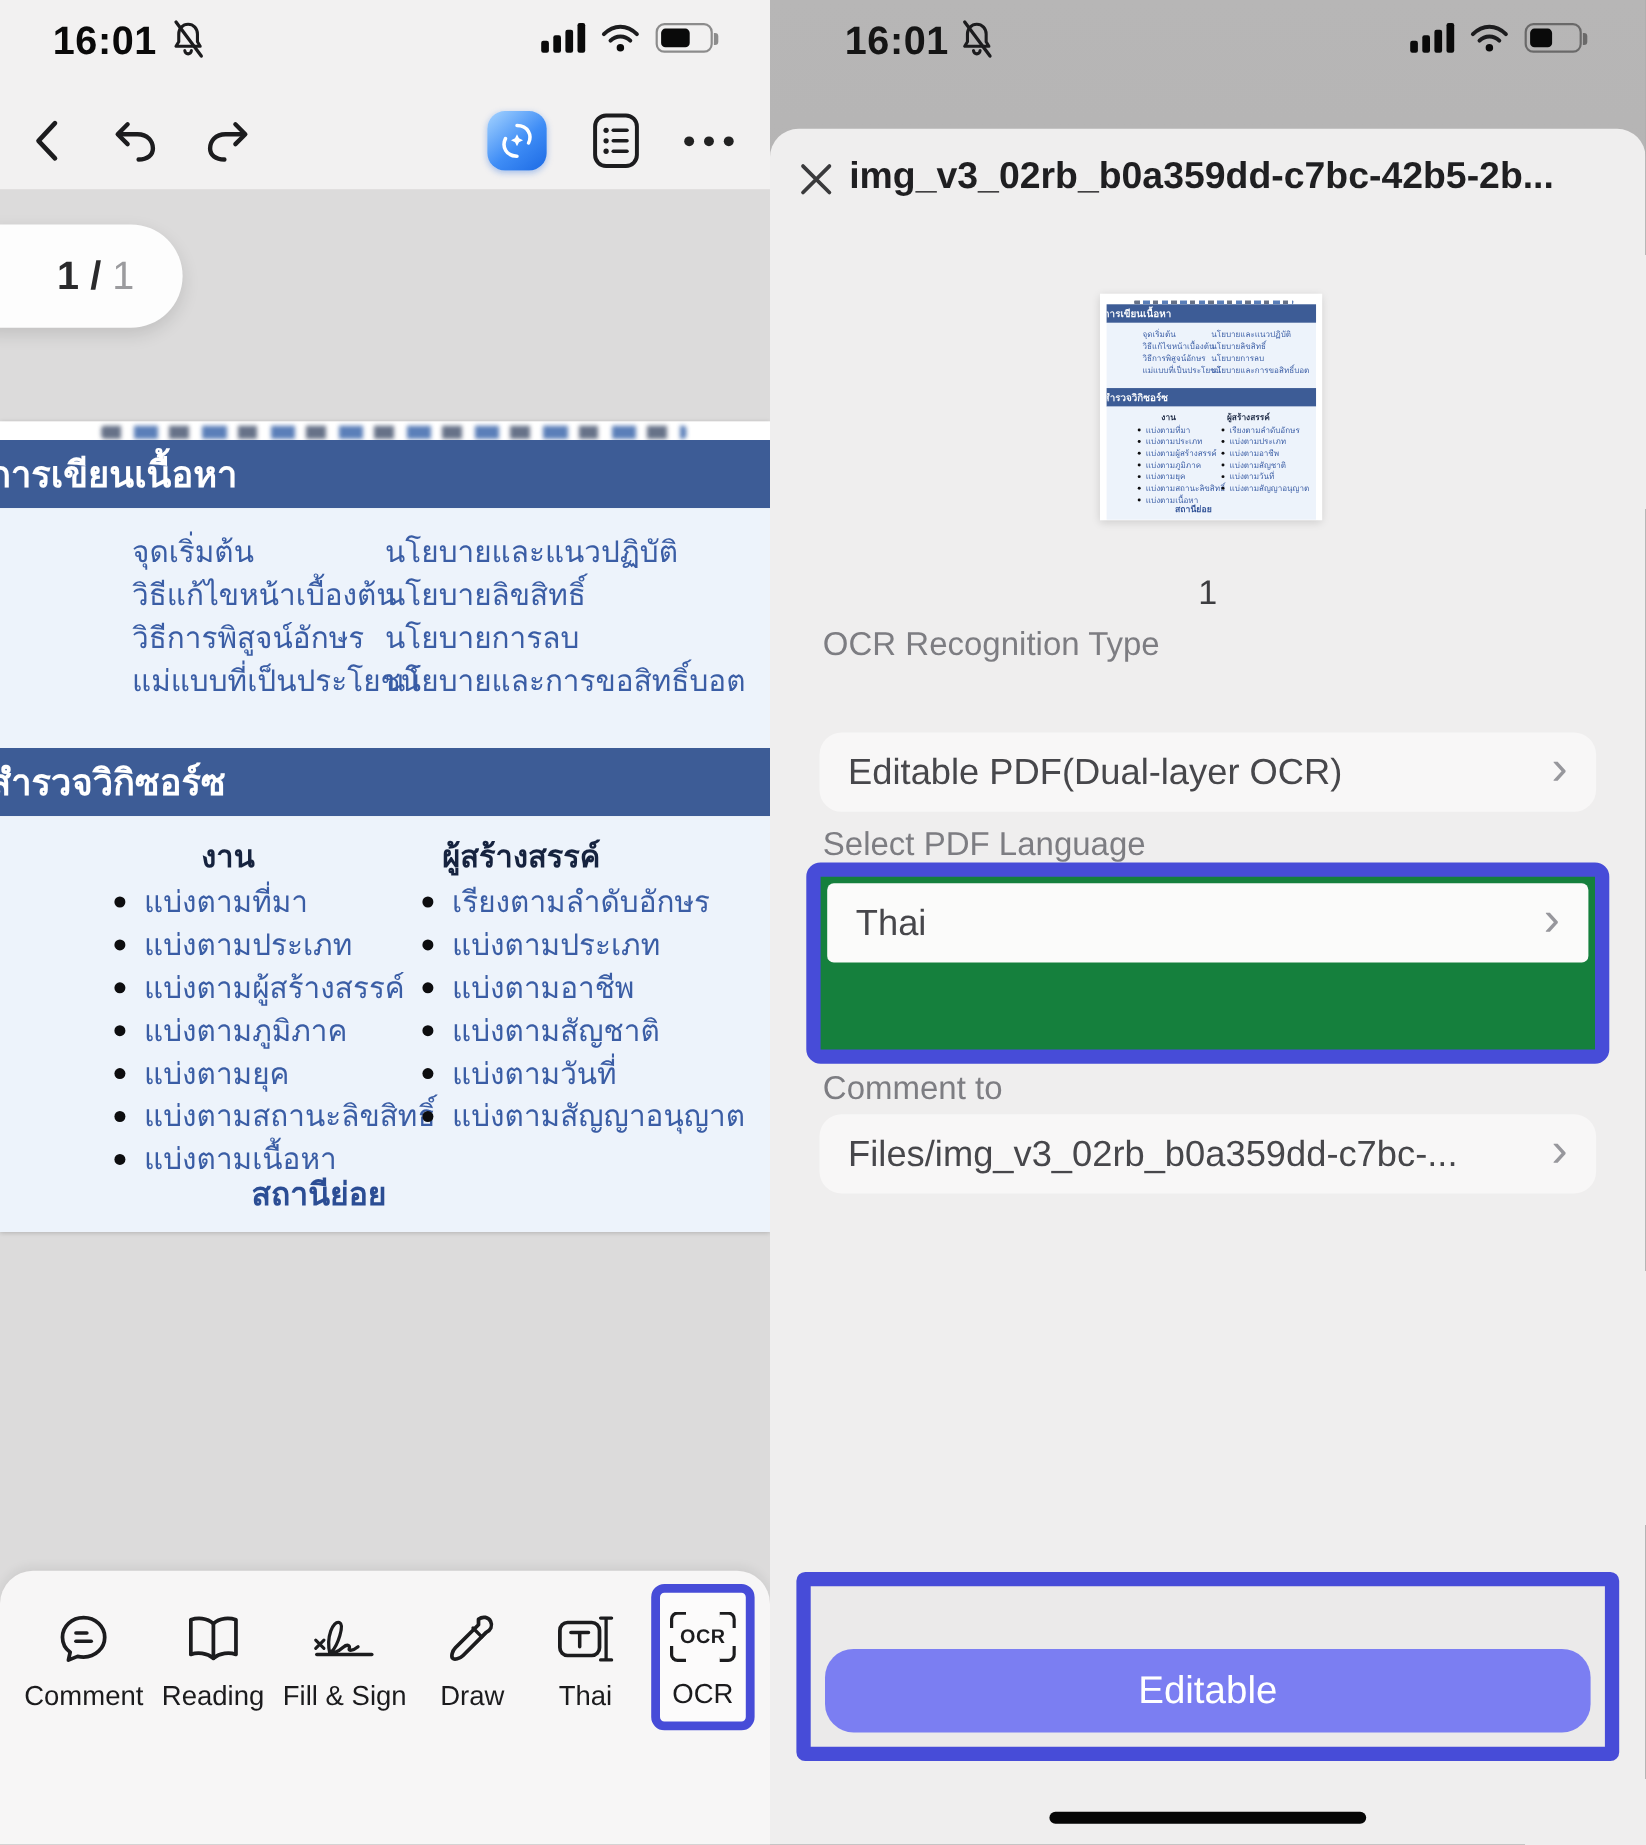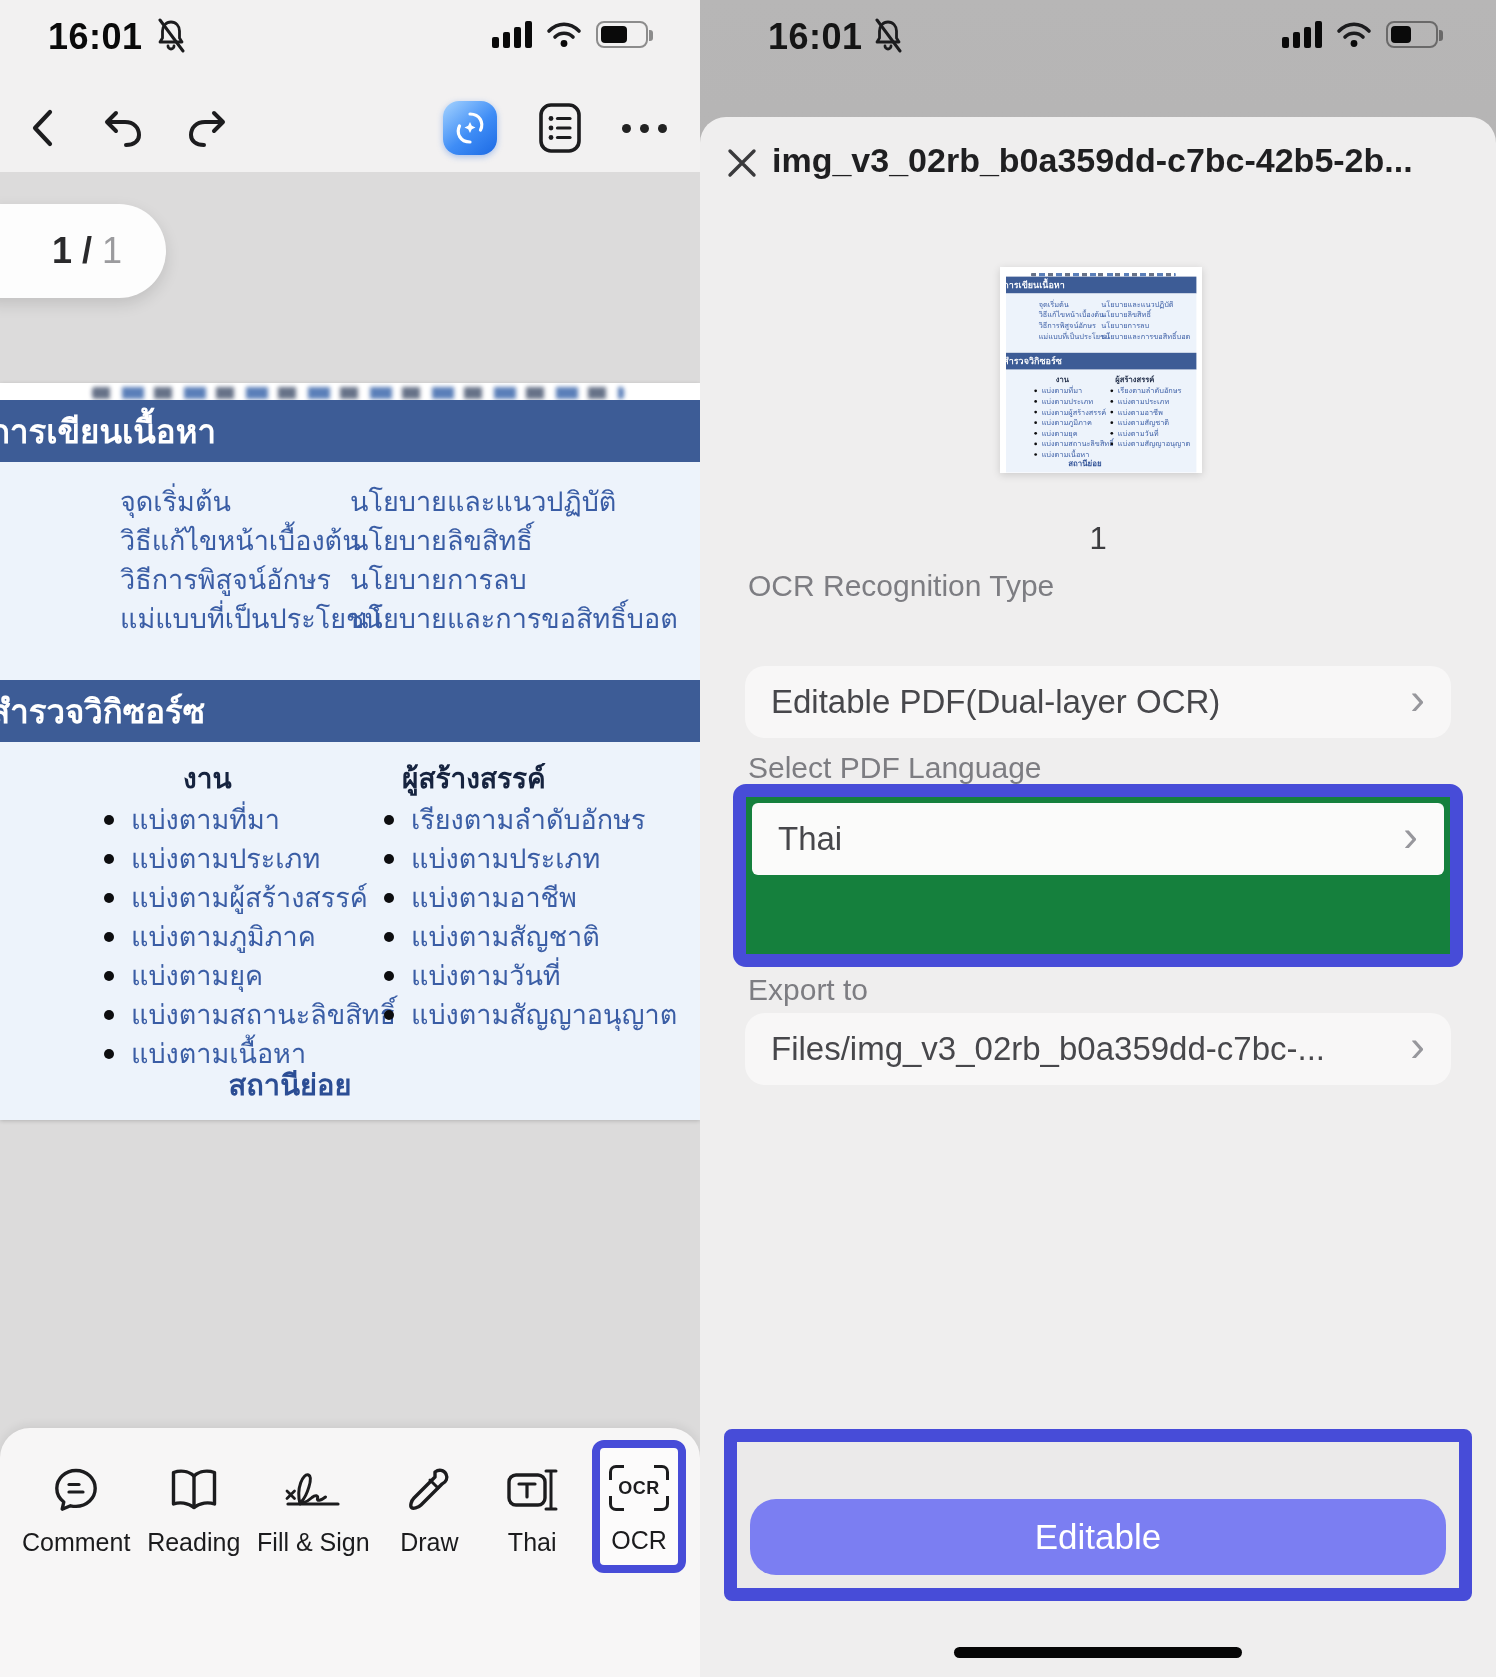--- a/index.html
+++ b/index.html
@@ -416,21 +416,21 @@
       </div>
 
       <span class="fld-label lbl-lang">Select PDF Language</span>
       <div class="hl-box hl-lang">
         <div class="row">
           <span class="row-val">Thai</span>
           <span class="chev">›</span>
         </div>
       </div>
 
-      <span class="fld-label lbl-export">Export to</span>
+      <span class="fld-label lbl-export">Comment to</span>
       <div class="row row-export">
         <span class="row-val">Files/img_v3_02rb_b0a359dd-c7bc-...</span>
         <span class="chev">›</span>
       </div>
 
       <div class="hl-box hl-continue">
         <div class="continue-btn">Editable</div>
       </div>
 
       <div class="home-bar"></div>

